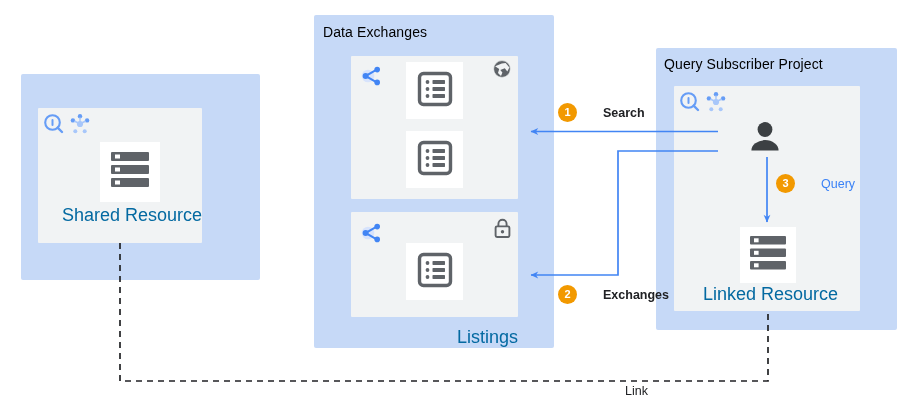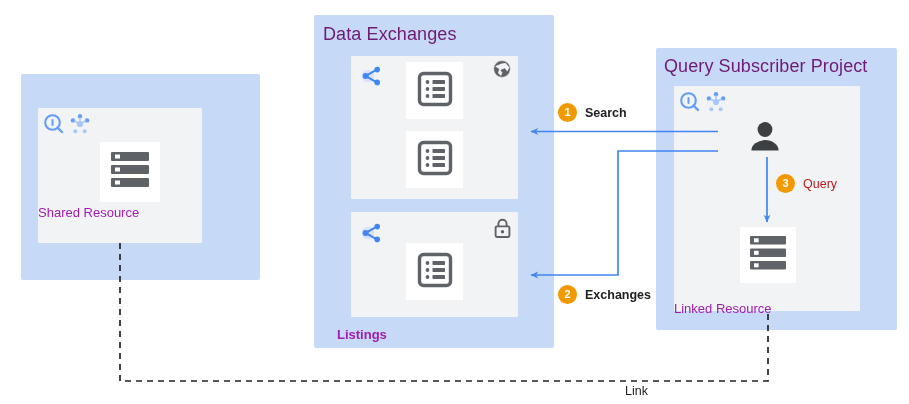--- a/index.html
+++ b/index.html
@@ -13,37 +13,37 @@
   .canvas{position:absolute;inset:0;width:909px;height:404px;}
 
   
   .panel{
     position:absolute;
     background:#c6d9f7;
     border-radius:2px;
   }
   .panel-title{
     position:absolute;
-    font-size:18px;
-    color:#701a75;
+    font-size:14px;
+    color:#000000;
     white-space:nowrap;
     letter-spacing:.1px;
   }
 
   
   .card{
     position:absolute;
     background:#f1f3f4;
     border-radius:1px;
   }
   .card-label{
     position:absolute;
-    font-size:13px;
-    color:#a21caf;
-    text-align:left;
+    font-size:18px;
+    color:#0369a1;
+    text-align:right;
     white-space:nowrap;
   }
 
   
   .tile{
     position:absolute;
     background:#ffffff;
     display:flex;align-items:center;justify-content:center;
   }
 
@@ -58,21 +58,21 @@
   .step-num{
     width:19px;height:19px;border-radius:50%;
     background:#f29900;
     color:#ffffff;
     font-size:11px;font-weight:bold;
     display:flex;align-items:center;justify-content:center;
     flex:0 0 auto;
     line-height:1;
   }
   .step-txt{
-    margin-left:8px;
+    margin-left:26px;
     font-size:12.5px;
     font-weight:bold;
     color:#202124;
   }
 
   
   .link-cap{
     position:absolute;
     font-size:12.5px;
     color:#202124;
@@ -214,21 +214,21 @@
           <circle cx="11.5" cy="12" r="1.9"></circle>
           <circle cx="11.5" cy="19" r="1.9"></circle>
           <circle cx="11.5" cy="26" r="1.9"></circle>
           <rect x="16.5" y="10.1" width="12.5" height="3.8" rx="0.6"></rect>
           <rect x="16.5" y="17.1" width="12.5" height="3.8" rx="0.6"></rect>
           <rect x="16.5" y="24.1" width="12.5" height="3.8" rx="0.6"></rect>
         </g>
       </svg>
     </span>
   </div>
-  <div class="card-label" style="left:337px;top:327px;width:167px;font-weight:bold;">Listings</div>
+  <div class="card-label" style="left:351px;top:327px;width:167px;">Listings</div>
 
   <div class="panel" style="left:656px;top:48px;width:241px;height:282px;"></div>
   <div class="panel-title" style="left:664px;top:56px;">Query Subscriber Project</div>
 
   <div class="card" style="left:674px;top:86px;width:186px;height:225px;"></div>
 
   <span class="ico" style="left:678px;top:90px;">
     <svg width="24" height="24" viewBox="0 0 24 24">
       <circle cx="10.5" cy="10.5" r="7.3" fill="none" stroke="#669df6" stroke-width="2.1"></circle>
       <rect x="9.5" y="7" width="2" height="7" rx="1" fill="#669df6"></rect>
@@ -267,21 +267,21 @@
           <rect x="4" y="28" width="36" height="8.6" rx="1"></rect>
         </g>
         <g fill="#ffffff">
           <rect x="8" y="5.3" width="4.6" height="4"></rect>
           <rect x="8" y="17.8" width="4.6" height="4"></rect>
           <rect x="8" y="30.3" width="4.6" height="4"></rect>
         </g>
       </svg>
     </span>
   </div>
-  <div class="card-label" style="left:674px;top:301px;width:164px;">Linked Resource</div>
+  <div class="card-label" style="left:674px;top:284px;width:164px;">Linked Resource</div>
 
   <svg class="overlay">
     <defs>
       <marker id="ah" markerWidth="9" markerHeight="9" refX="7.6" refY="4.5" orient="auto" markerUnits="userSpaceOnUse">
         <path d="M8,4.5 L0.4,1.1 L2.6,4.5 L0.4,7.9 Z" fill="#4285f4"></path>
       </marker>
       <marker id="ahd" markerWidth="9" markerHeight="9" refX="7.6" refY="4.5" orient="auto" markerUnits="userSpaceOnUse">
         <path d="M8,4.5 L0.4,1.1 L2.6,4.5 L0.4,7.9 Z" fill="#4285f4"></path>
       </marker>
     </defs>
@@ -300,18 +300,18 @@
     <span class="step-txt">Search</span>
   </div>
 
   <div class="step" style="left:558px;top:285px;">
     <span class="step-num">2</span>
     <span class="step-txt">Exchanges</span>
   </div>
 
   <div class="step" style="left:776px;top:174px;">
     <span class="step-num">3</span>
-    <span class="step-txt" style="font-weight:normal;color:#b91c1c;">Query</span>
+    <span class="step-txt" style="font-weight:normal;color:#3b82f6;">Query</span>
   </div>
 
   <div class="link-cap" style="left:625px;top:384px;">Link</div>
 
 </div>
 
 </body></html>

